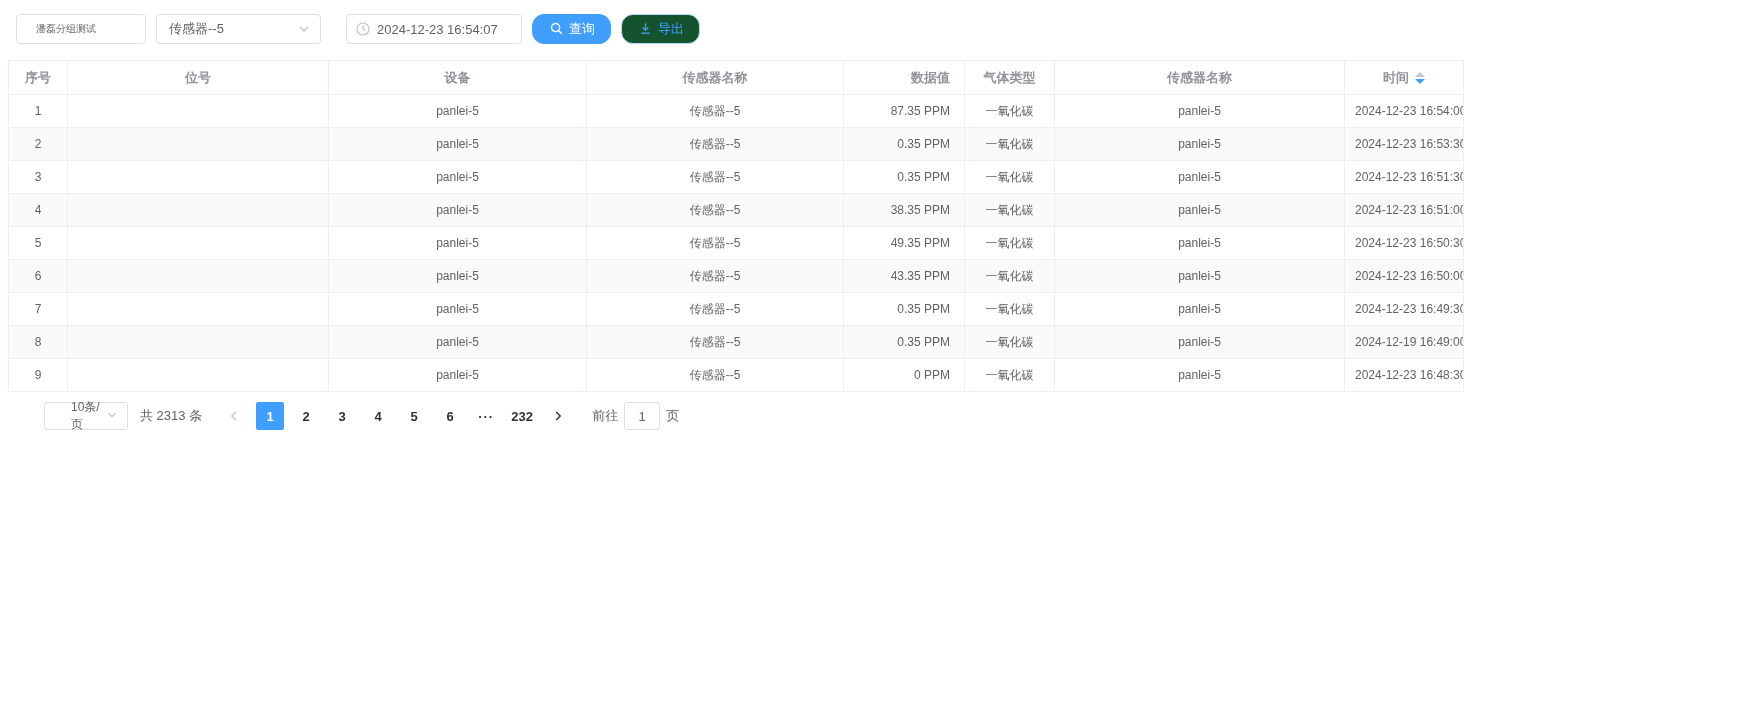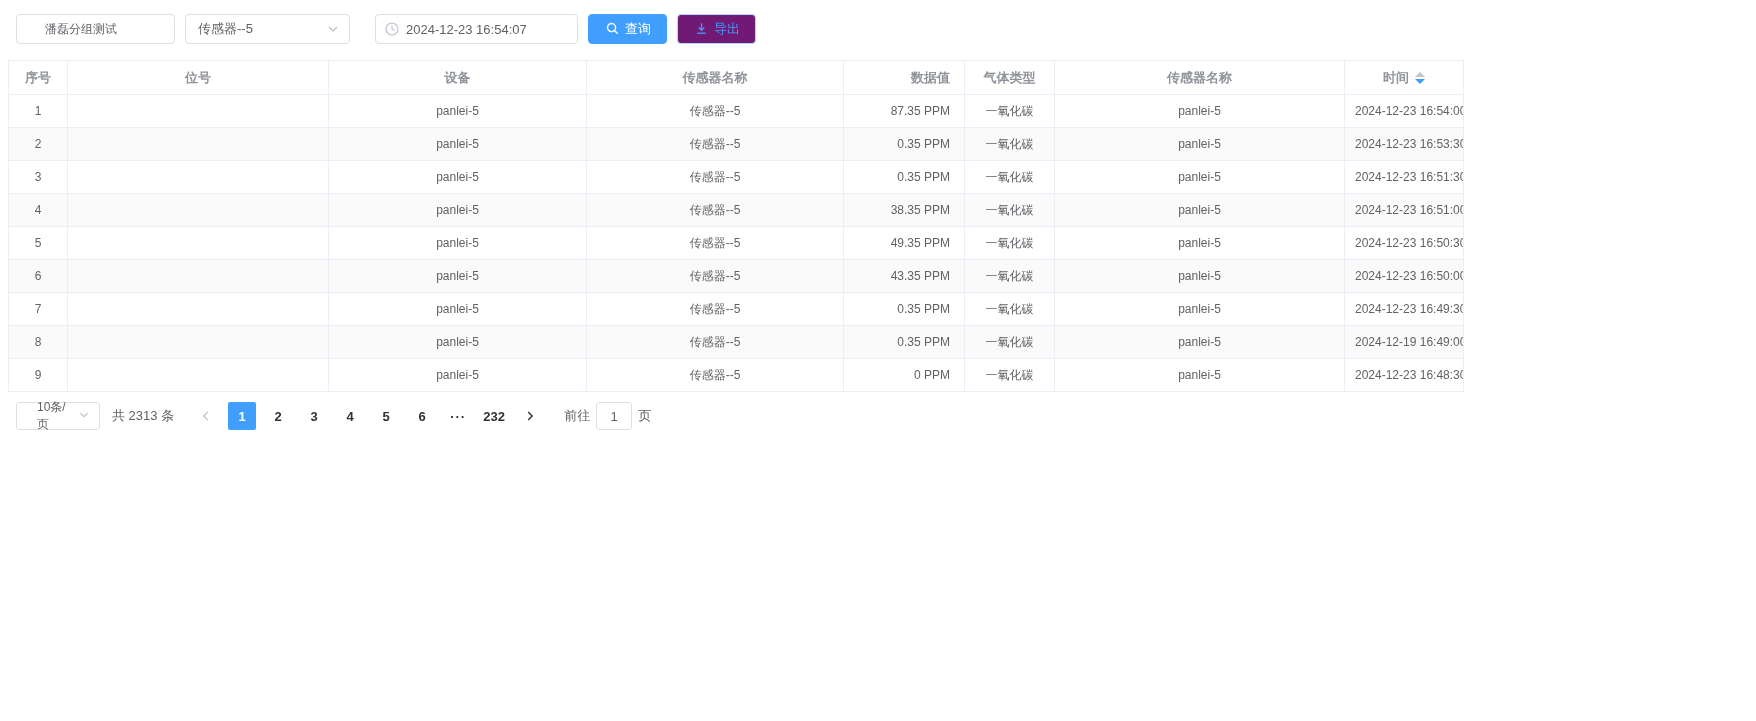--- a/index.html
+++ b/index.html
@@ -3,53 +3,53 @@
 <meta charset="utf-8">
 <style>
   * { margin:0; padding:0; box-sizing:border-box; }
   html,body { width:1756px; height:721px; background:#ffffff;
     font-family:"Liberation Sans","DejaVu Sans",sans-serif; color:#606266; }
 
   
   .toolbar { display:flex; align-items:center; padding:14px 0 0 16px; height:44px; }
   .ctl { height:30px; border:1px solid #dcdfe6; border-radius:4px; background:#fff;
     display:flex; align-items:center; font-size:13px; color:#606266; }
-  .text-input { width:159px; padding:0 28px; margin-right:10px; outline:none;
-    font-size:12px; color:#606266; font-family:inherit; }
+  .text-input { width:130px; padding:0 19px; margin-right:10px; outline:none;
+    font-size:10px; color:#606266; font-family:inherit; }
   .select { width:165px; padding:0 8px 0 12px; margin-right:25px; justify-content:space-between; cursor:pointer; }
   .date { width:178px; padding:0 8px; margin-right:10px; cursor:pointer; }
-  .date.end { width:203px; }
+  .date.end { width:176px; }
   .date .val { margin-left:6px; }
   .icon16 { width:16px; height:16px; display:inline-block; flex:0 0 auto; }
-  .btn { height:30px; border-radius:4px; font-size:13px; display:flex; align-items:center;
+  .btn { height:30px; border-radius:12px; font-size:13px; display:flex; align-items:center;
     gap:5px; padding:0 15px; cursor:pointer; border:1px solid transparent; margin-right:10px; }
   .btn-primary { background:#409eff; border-color:#409eff; color:#fff; }
-  .btn-plain { background:#701a75; border-color:#b3d8ff; color:#409eff; }
+  .btn-plain { background:#14532d; border-color:#b3d8ff; color:#409eff; }
 
   
   .table-wrap { margin:16px 8px 0 8px; }
   table { width:1456px; border-collapse:collapse; table-layout:fixed;
     border:1px solid #ebeef5; font-size:12px; }
   th, td { border-right:1px solid #ebeef5; border-bottom:1px solid #ebeef5;
     text-align:center; padding:0 10px; overflow:hidden; white-space:nowrap; }
   th { height:34px; color:#909399; font-weight:bold; font-size:13px; background:#fff; }
   td { height:33px; color:#606266; }
   tr.stripe td { background:#fafafa; }
   td.num, th.num { text-align:right; padding-right:14px; }
   .sort-wrap { display:inline-flex; flex-direction:column; vertical-align:middle;
     margin-left:6px; height:14px; justify-content:center; cursor:pointer; }
   .caret { width:0; height:0; border-left:5px solid transparent; border-right:5px solid transparent; }
   .caret.up { border-bottom:5px solid #c0c4cc; margin-bottom:2px; }
   .caret.down { border-top:5px solid #409eff; }
 
   
   .pagination { display:flex; align-items:center; margin:10px 0 0 16px; font-size:13px; color:#606266; }
   .size-select { width:84px; height:28px; border:1px solid #dcdfe6; border-radius:3px;
-    display:flex; align-items:center; justify-content:space-between; padding:0 6px 0 20px;
-    font-size:12px; cursor:pointer; margin-right:12px; }
+    display:flex; align-items:center; justify-content:space-between; padding:0 6px 0 26px;
+    font-size:12px; cursor:pointer; margin-right:12px;margin-left:28px; }
   .total { margin-right:14px; }
   .pager { display:flex; align-items:center; }
   .page-btn { min-width:28px; height:28px; display:flex; align-items:center; justify-content:center;
     margin:0 4px; font-size:13px; font-weight:bold; color:#303133; background:#fff;
     border-radius:2px; cursor:pointer; user-select:none; }
   .page-btn.active { background:#409eff; color:#fff; cursor:default; }
   .page-btn.arrow { color:#303133; }
   .page-btn.arrow.disabled { color:#c0c4cc; cursor:not-allowed; }
   .page-btn.dots { font-weight:bold; letter-spacing:1px; color:#303133; }
   .jumper { display:flex; align-items:center; margin-left:16px; }

